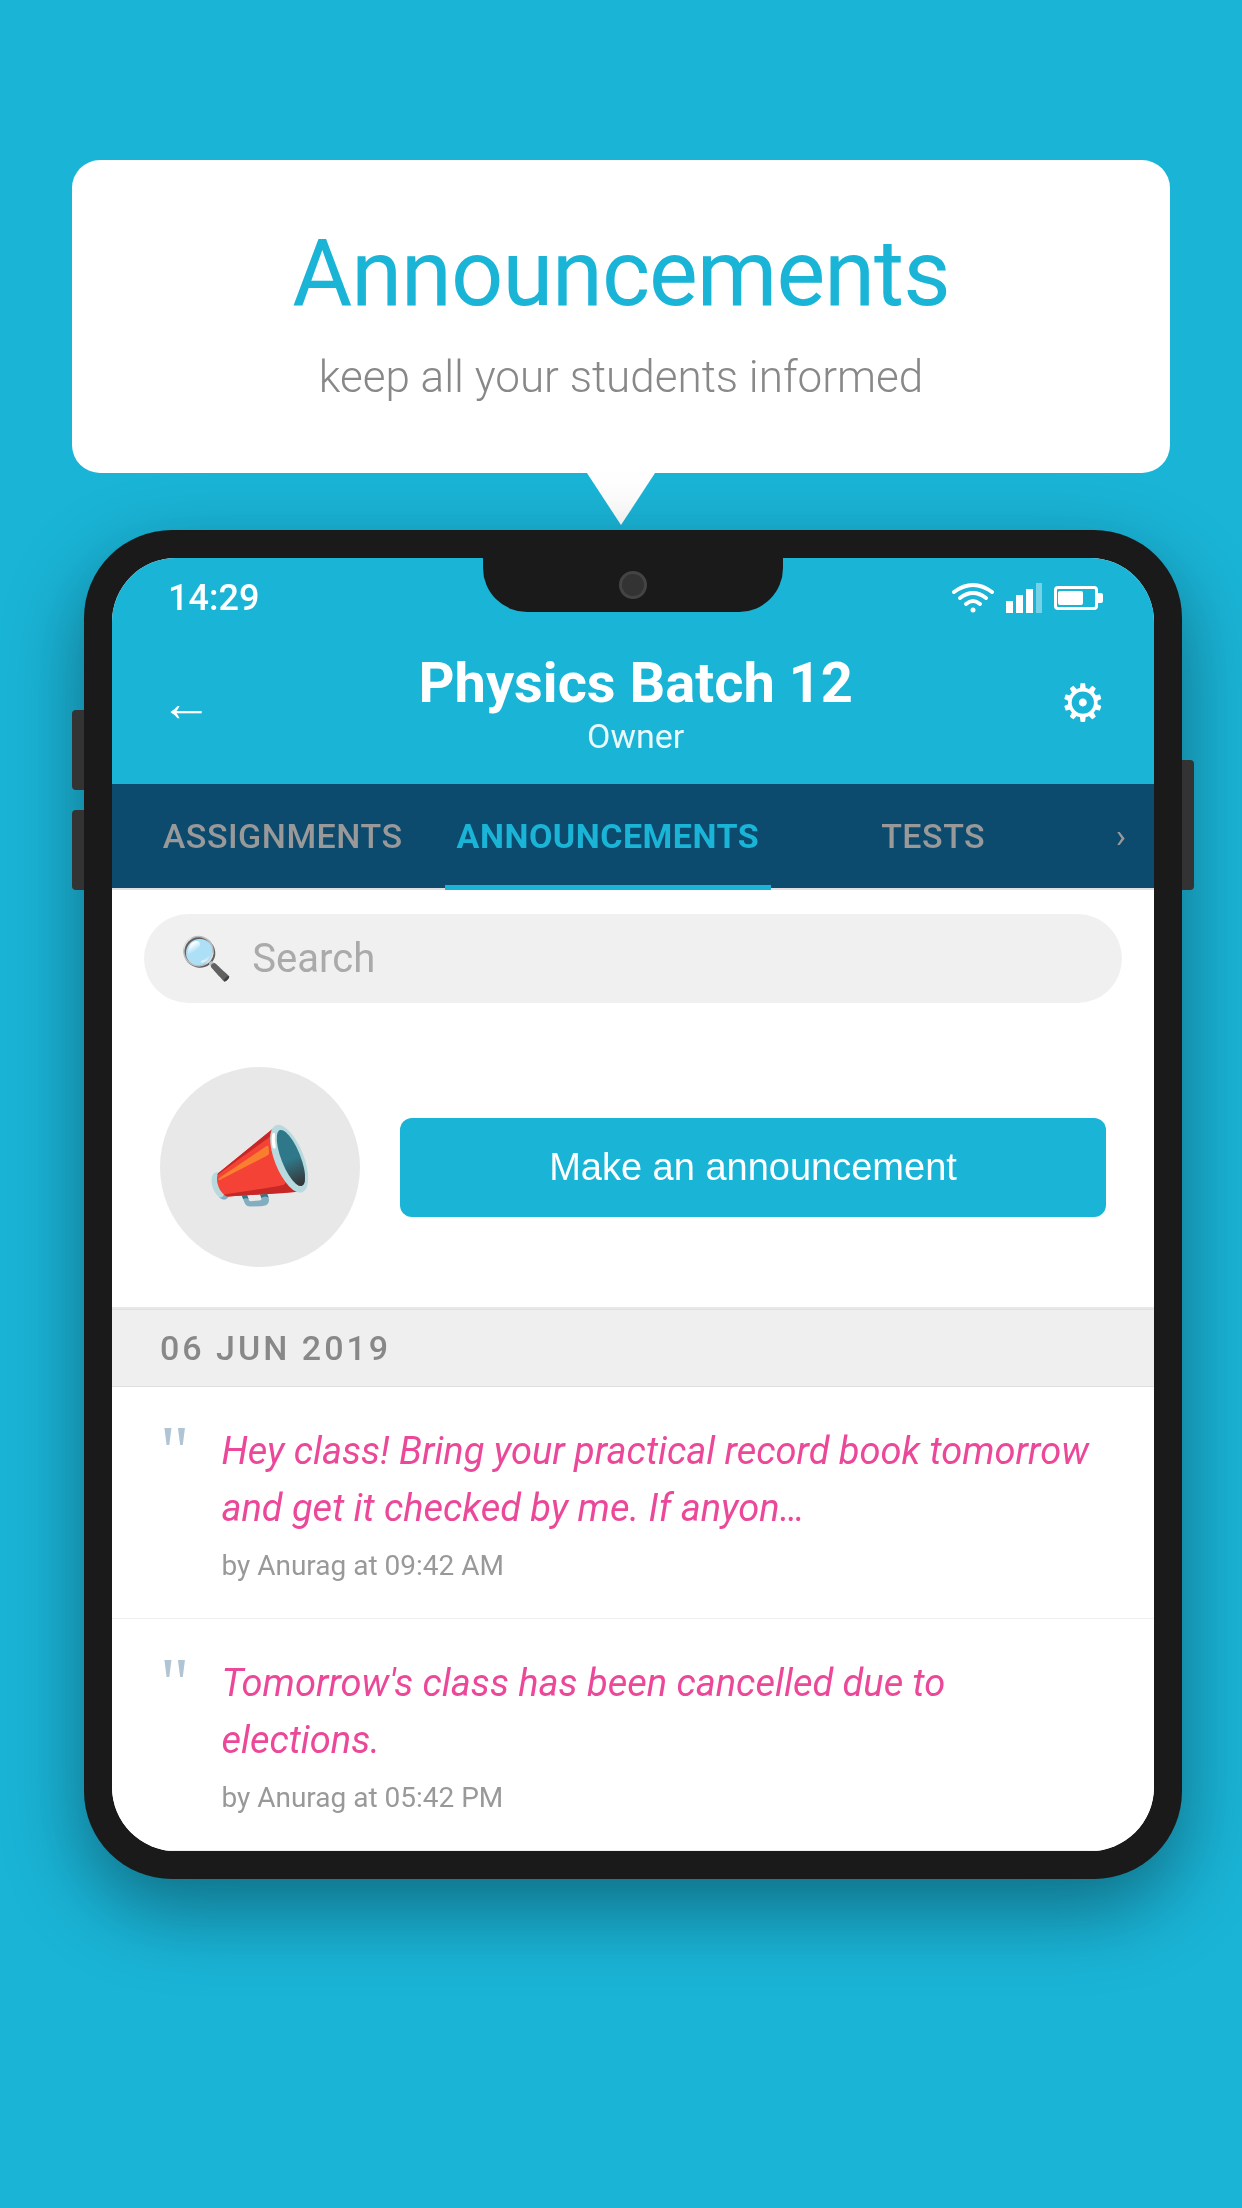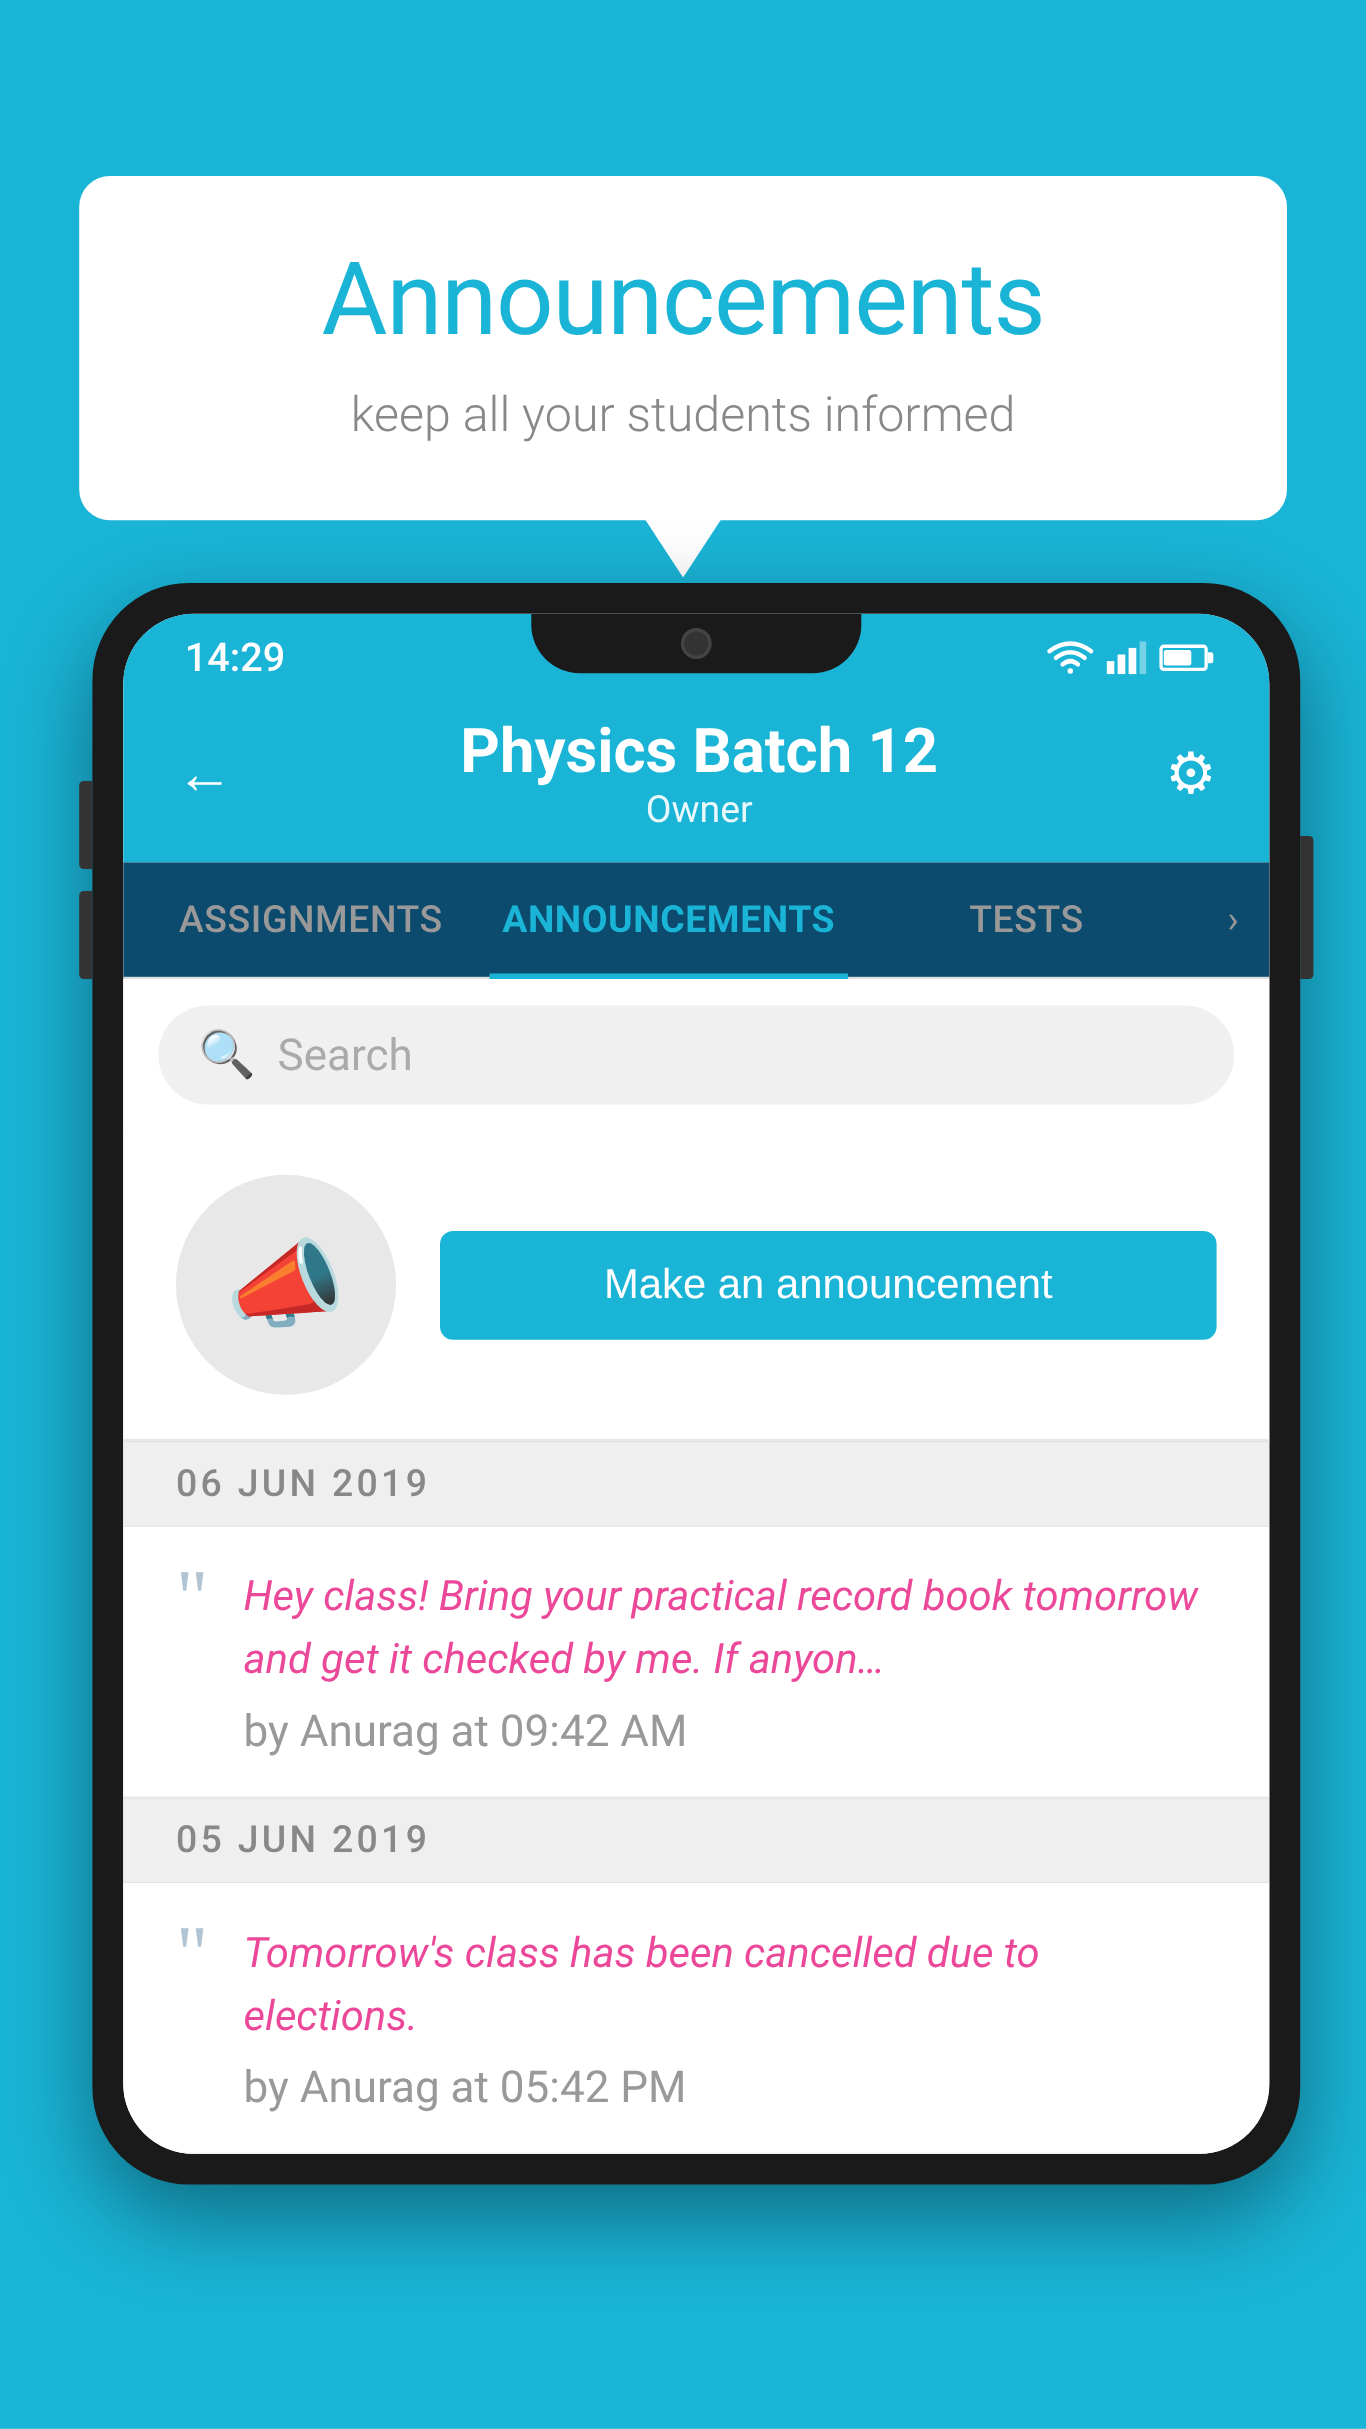--- a/index.html
+++ b/index.html
@@ -343,21 +343,21 @@
     .announcement-text {
       color: #ec4899;
       font-size: 38px;
       font-style: italic;
       line-height: 1.5;
       margin-bottom: 12px;
     }
 
     .announcement-meta {
       color: #999;
-      font-size: 40px;
+      font-size: 28px;
     }
 
     
     .phone-side-btn-left {
       position: absolute;
       left: -12px;
       top: 180px;
       width: 12px;
       height: 80px;
       background: #333;
@@ -475,23 +475,20 @@
       </div>
 
       <div class="announcement-item">
         <div class="quote-icon">"</div>
         <div class="announcement-content">
           <div class="announcement-text">Hey class! Bring your practical record book tomorrow and get it checked by me. If anyon…</div>
           <div class="announcement-meta">by Anurag at 09:42 AM</div>
         </div>
       </div>
 
-      <div class="date-separator">
-        <span>05  JUN  2019</span>
-      </div>
 
       <div class="announcement-item">
         <div class="quote-icon">"</div>
         <div class="announcement-content">
           <div class="announcement-text">Tomorrow's class has been cancelled due to elections.</div>
           <div class="announcement-meta">by Anurag at 05:42 PM</div>
         </div>
       </div>
 
     </div>

